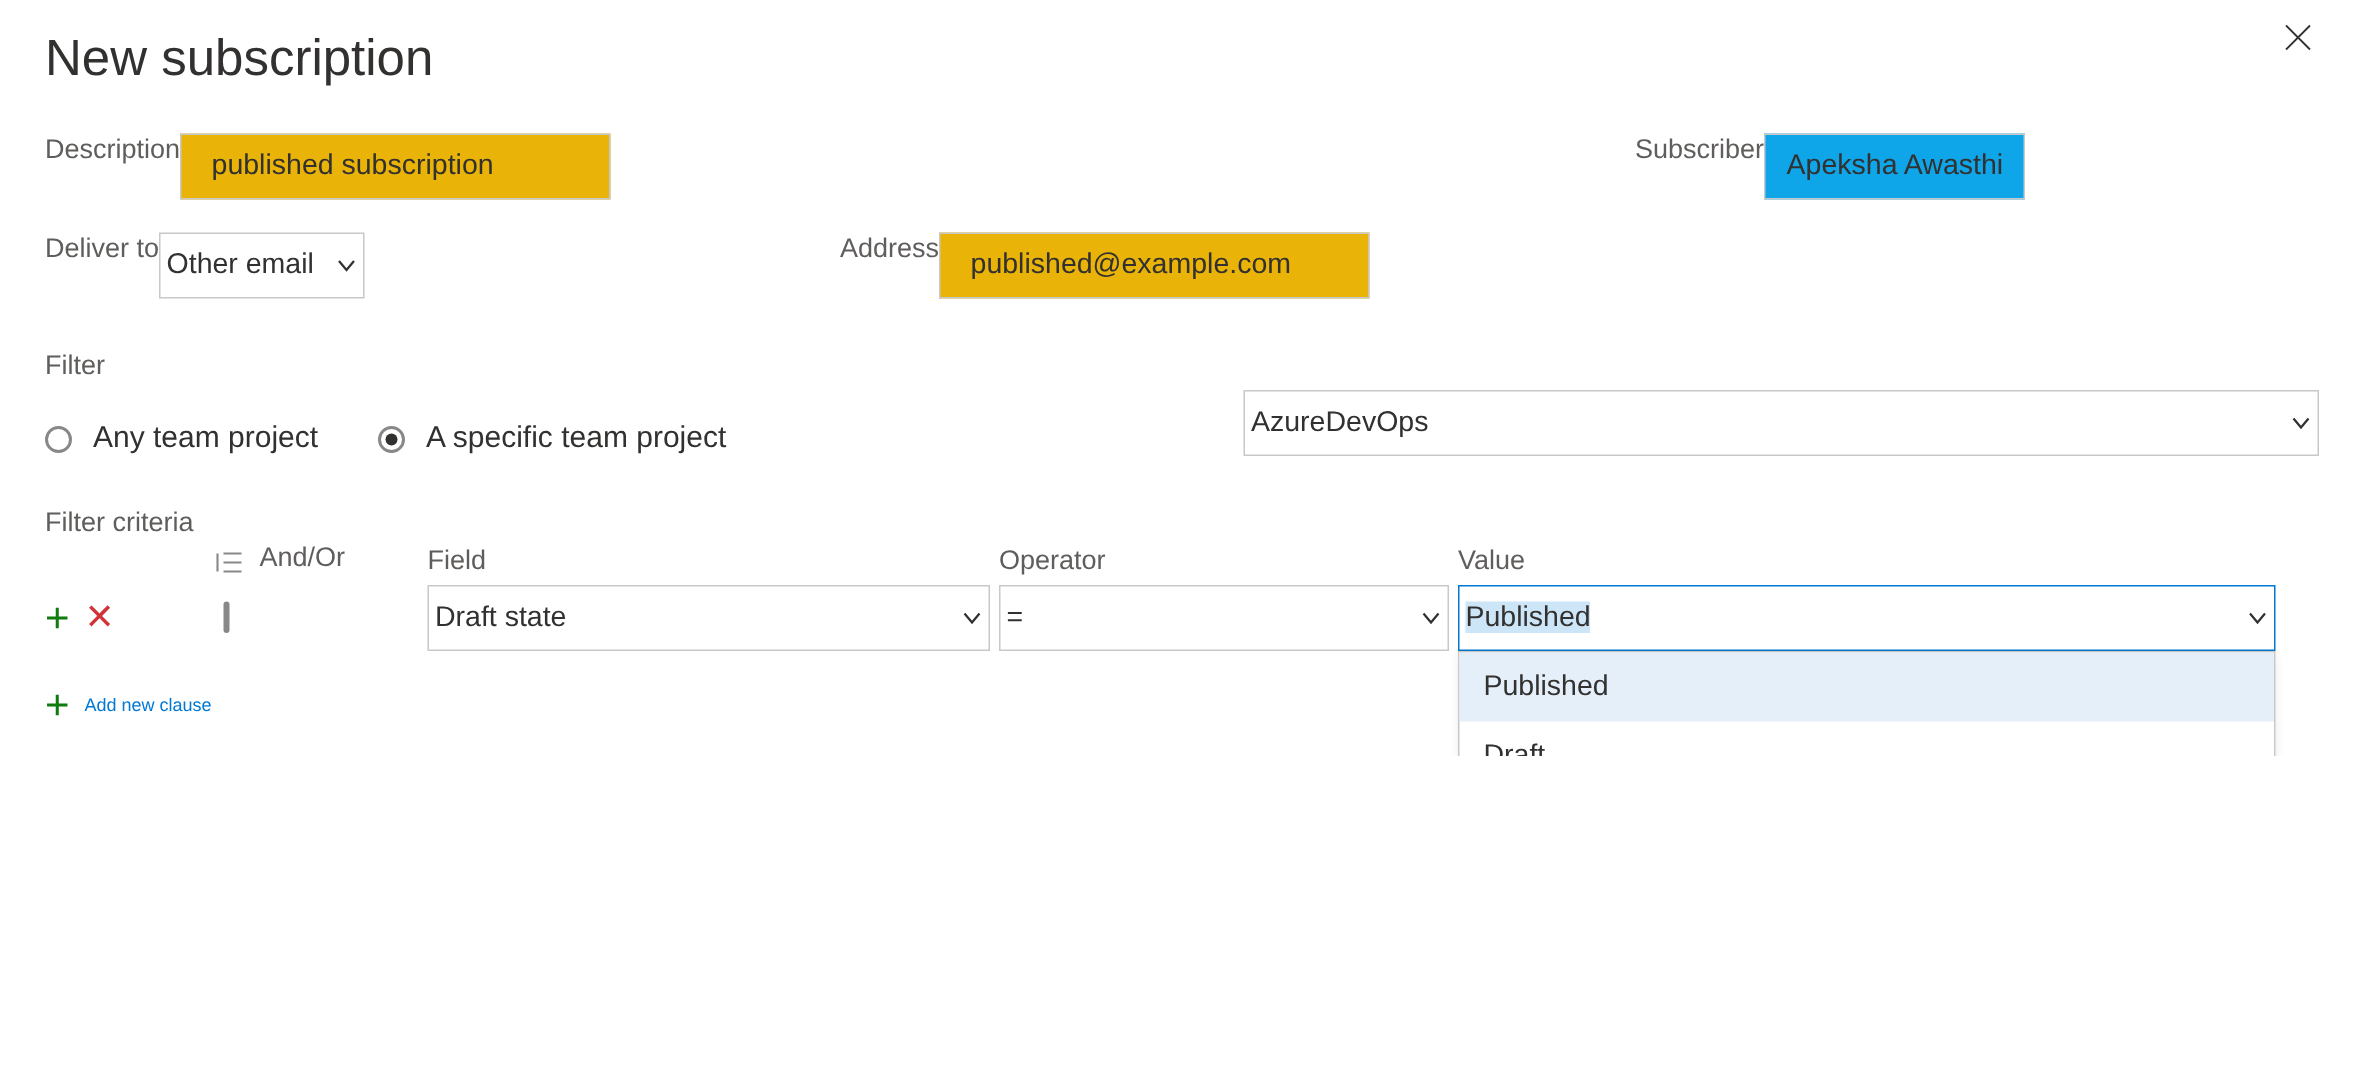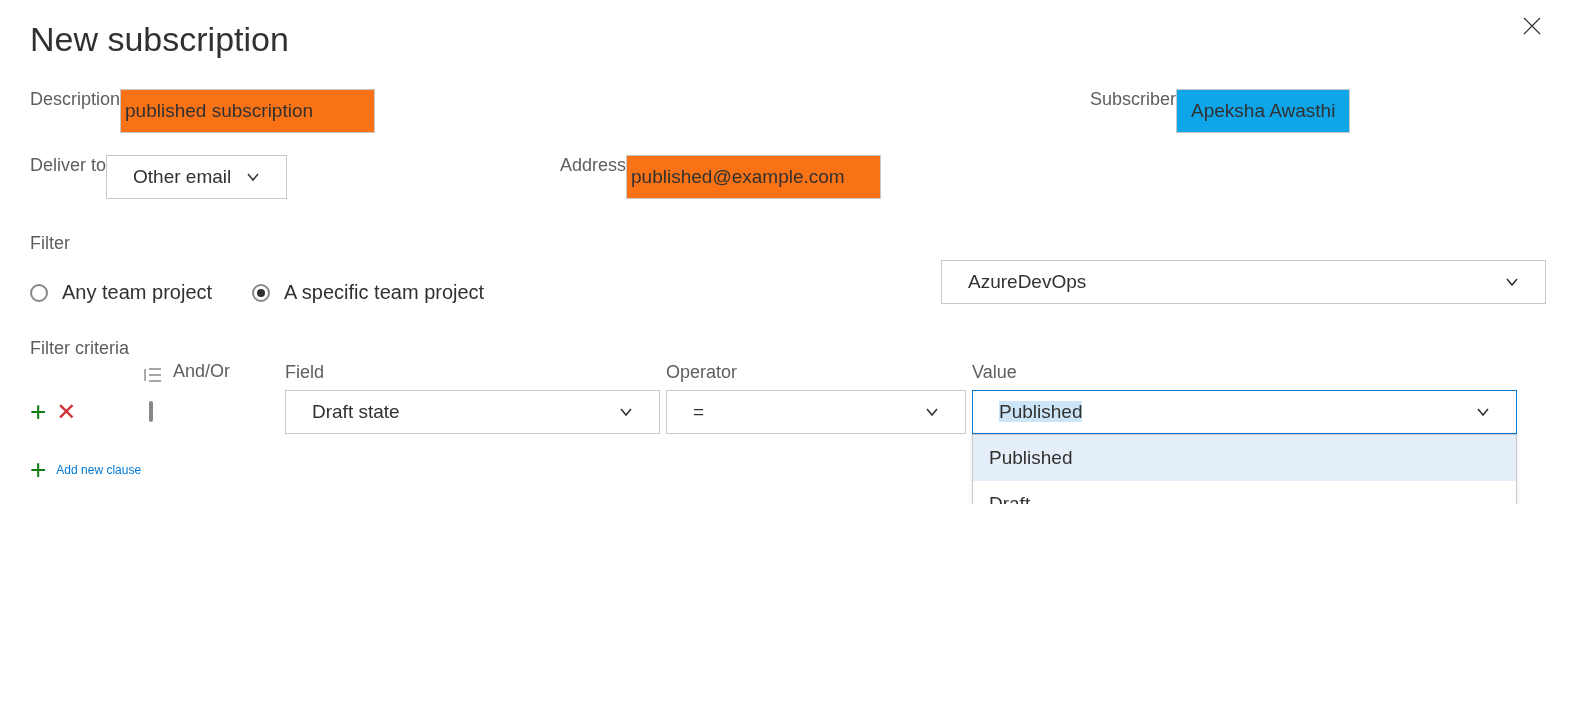--- a/index.html
+++ b/index.html
@@ -34,36 +34,36 @@
       margin-bottom: 22px;
     }
     .form-group { display: flex; }
     .label {
       font-size: 18px;
       color: #605e5c;
       margin-bottom: 6px;
     }
     .text-input {
       border: 1px solid #c8c8c8;
-      padding: 10px 4px;
+      padding: 10px 20px;
       font-size: 19px;
       color: #323130;
       font-family: inherit;
-      background: #f97316;
+      background: #eab308;
     }
     .readonly-input {
       border: 1px solid #c8c8c8;
       padding: 10px 14px;
       font-size: 19px;
       color: #323130;
       background: #0ea5e9;
     }
     .select-wrap {
       border: 1px solid #c8c8c8;
-      padding: 10px 26px;
+      padding: 10px 4px;
       font-size: 19px;
       color: #323130;
       display: flex;
       justify-content: space-between;
       align-items: center;
       cursor: pointer;
       background: #fff;
       gap: 15px;
     }
     .select-wrap.active {
@@ -103,21 +103,21 @@
     .filter-row {
       display: flex;
       gap: 40px;
       align-items: flex-end;
     }
     .filter-criteria {
       margin-top: 10px;
     }
     .criteria-header {
       display: flex;
-      align-items: center;
+      align-items: flex-end;
       margin-bottom: 6px;
     }
     .criteria-actions-col { width: 105px; }
     .criteria-andor-col { width: 150px; padding-left: 8px; }
     .criteria-field-col { width: 375px; }
     .criteria-operator-col { width: 300px; margin-left: 6px; }
     .criteria-value-col { width: 545px; margin-left: 6px; position: relative; }
     .col-header {
       font-size: 18px;
       color: #605e5c;
@@ -246,21 +246,21 @@
   <div class="filter-row" style="margin-top:6px;">
     <div class="radio-group">
       <span class="radio"></span>
       <span class="radio-label">Any team project</span>
     </div>
     <div class="radio-group">
       <span class="radio checked"></span>
       <span class="radio-label">A specific team project</span>
     </div>
     <div style="flex:1;"></div>
-    <div class="select-wrap" style="width:605px;">
+    <div class="select-wrap" style="width:717px;">
       <span>AzureDevOps</span>
       <span class="chevron">
         <svg viewBox="0 0 14 14">
             <path d="M2 4 L7 10 L12 4" stroke="#323130" stroke-width="1.5" fill="none"></path>
           </svg>
       </span>
     </div>
   </div>
 </div>
 

